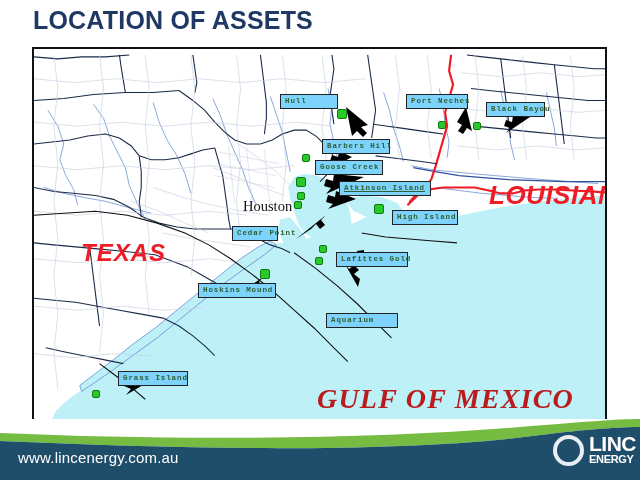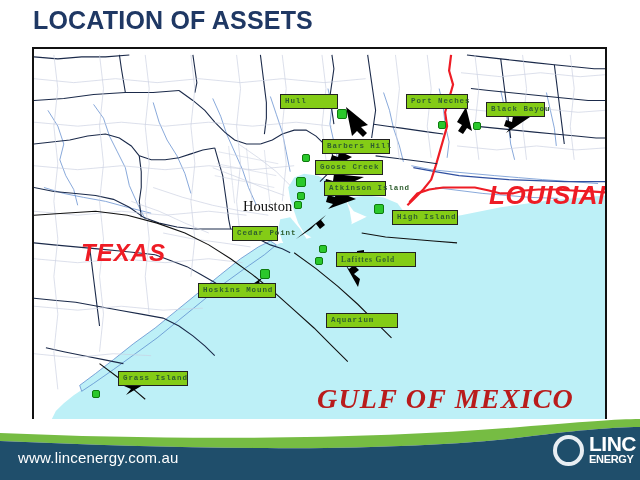--- a/index.html
+++ b/index.html
@@ -90,21 +90,21 @@
     top: 149px;
     font-size: 14.5px;
     font-family: "Liberation Serif", serif;
     color: #111111;
     white-space: nowrap;
   }
 
   
   .site-label {
     position: absolute;
-    background: #84cc16;
+    background: #7dd3fc;
     border: 1px solid #222222;
     color: #2F5E2F;
     font-family: "Liberation Mono", monospace;
     font-size: 7.5px;
     font-weight: bold;
     letter-spacing: 0.9px;
     line-height: 11px;
     padding: 1px 4px 1px 4px;
     white-space: nowrap;
     box-sizing: border-box;
@@ -390,24 +390,24 @@
     <div class="site-marker sm" style="left:285px; top:196px;"></div>
     <div class="site-marker sm" style="left:281px; top:208px;"></div>
     <div class="site-marker" style="left:226px; top:220px;"></div>
     <div class="site-marker sm" style="left:58px;  top:341px;"></div>
 
     <div class="site-label" style="left:246px; top:45px;  width:58px;">Hull</div>
     <div class="site-label" style="left:372px; top:45px;  width:62px;">Port Neches</div>
     <div class="site-label" style="left:452px; top:53px;  width:59px;">Black Bayou</div>
     <div class="site-label" style="left:288px; top:90px;  width:68px;">Barbers Hill</div>
     <div class="site-label" style="left:281px; top:111px; width:68px;">Goose Creek</div>
-    <div class="site-label" style="left:290px; top:132px; width:62px;">Atkinson Island</div>
+    <div class="site-label" style="left:305px; top:132px; width:92px;text-decoration:underline;">Atkinson Island</div>
     <div class="site-label" style="left:358px; top:161px; width:66px;">High Island</div>
     <div class="site-label" style="left:198px; top:177px; width:46px;">Cedar Point</div>
-    <div class="site-label" style="left:302px; top:203px; width:80px;font-family:Liberation Serif, serif;">Lafittes Gold</div>
+    <div class="site-label" style="left:302px; top:203px; width:72px;">Lafittes Gold</div>
     <div class="site-label" style="left:292px; top:224px; width:72px;margin-top:40px;">Aquarium</div>
     <div class="site-label" style="left:164px; top:234px; width:78px;">Hoskins Mound</div>
     <div class="site-label" style="left:84px;  top:322px; width:70px;">Grass Island</div>
   </div>
 
   <div id="footer">
     <svg id="footer-bg" viewBox="0 0 640 61" preserveAspectRatio="none">
       <rect x="0" y="0" width="640" height="61" fill="#FFFFFF"></rect>
       <path fill="#76BC43" d="M 0,14 C 180,22 380,20 520,8 C 580,3 618,0 640,0 L 640,8
                C 610,8 572,12 516,19 C 376,34 180,30 0,22 Z"></path>

